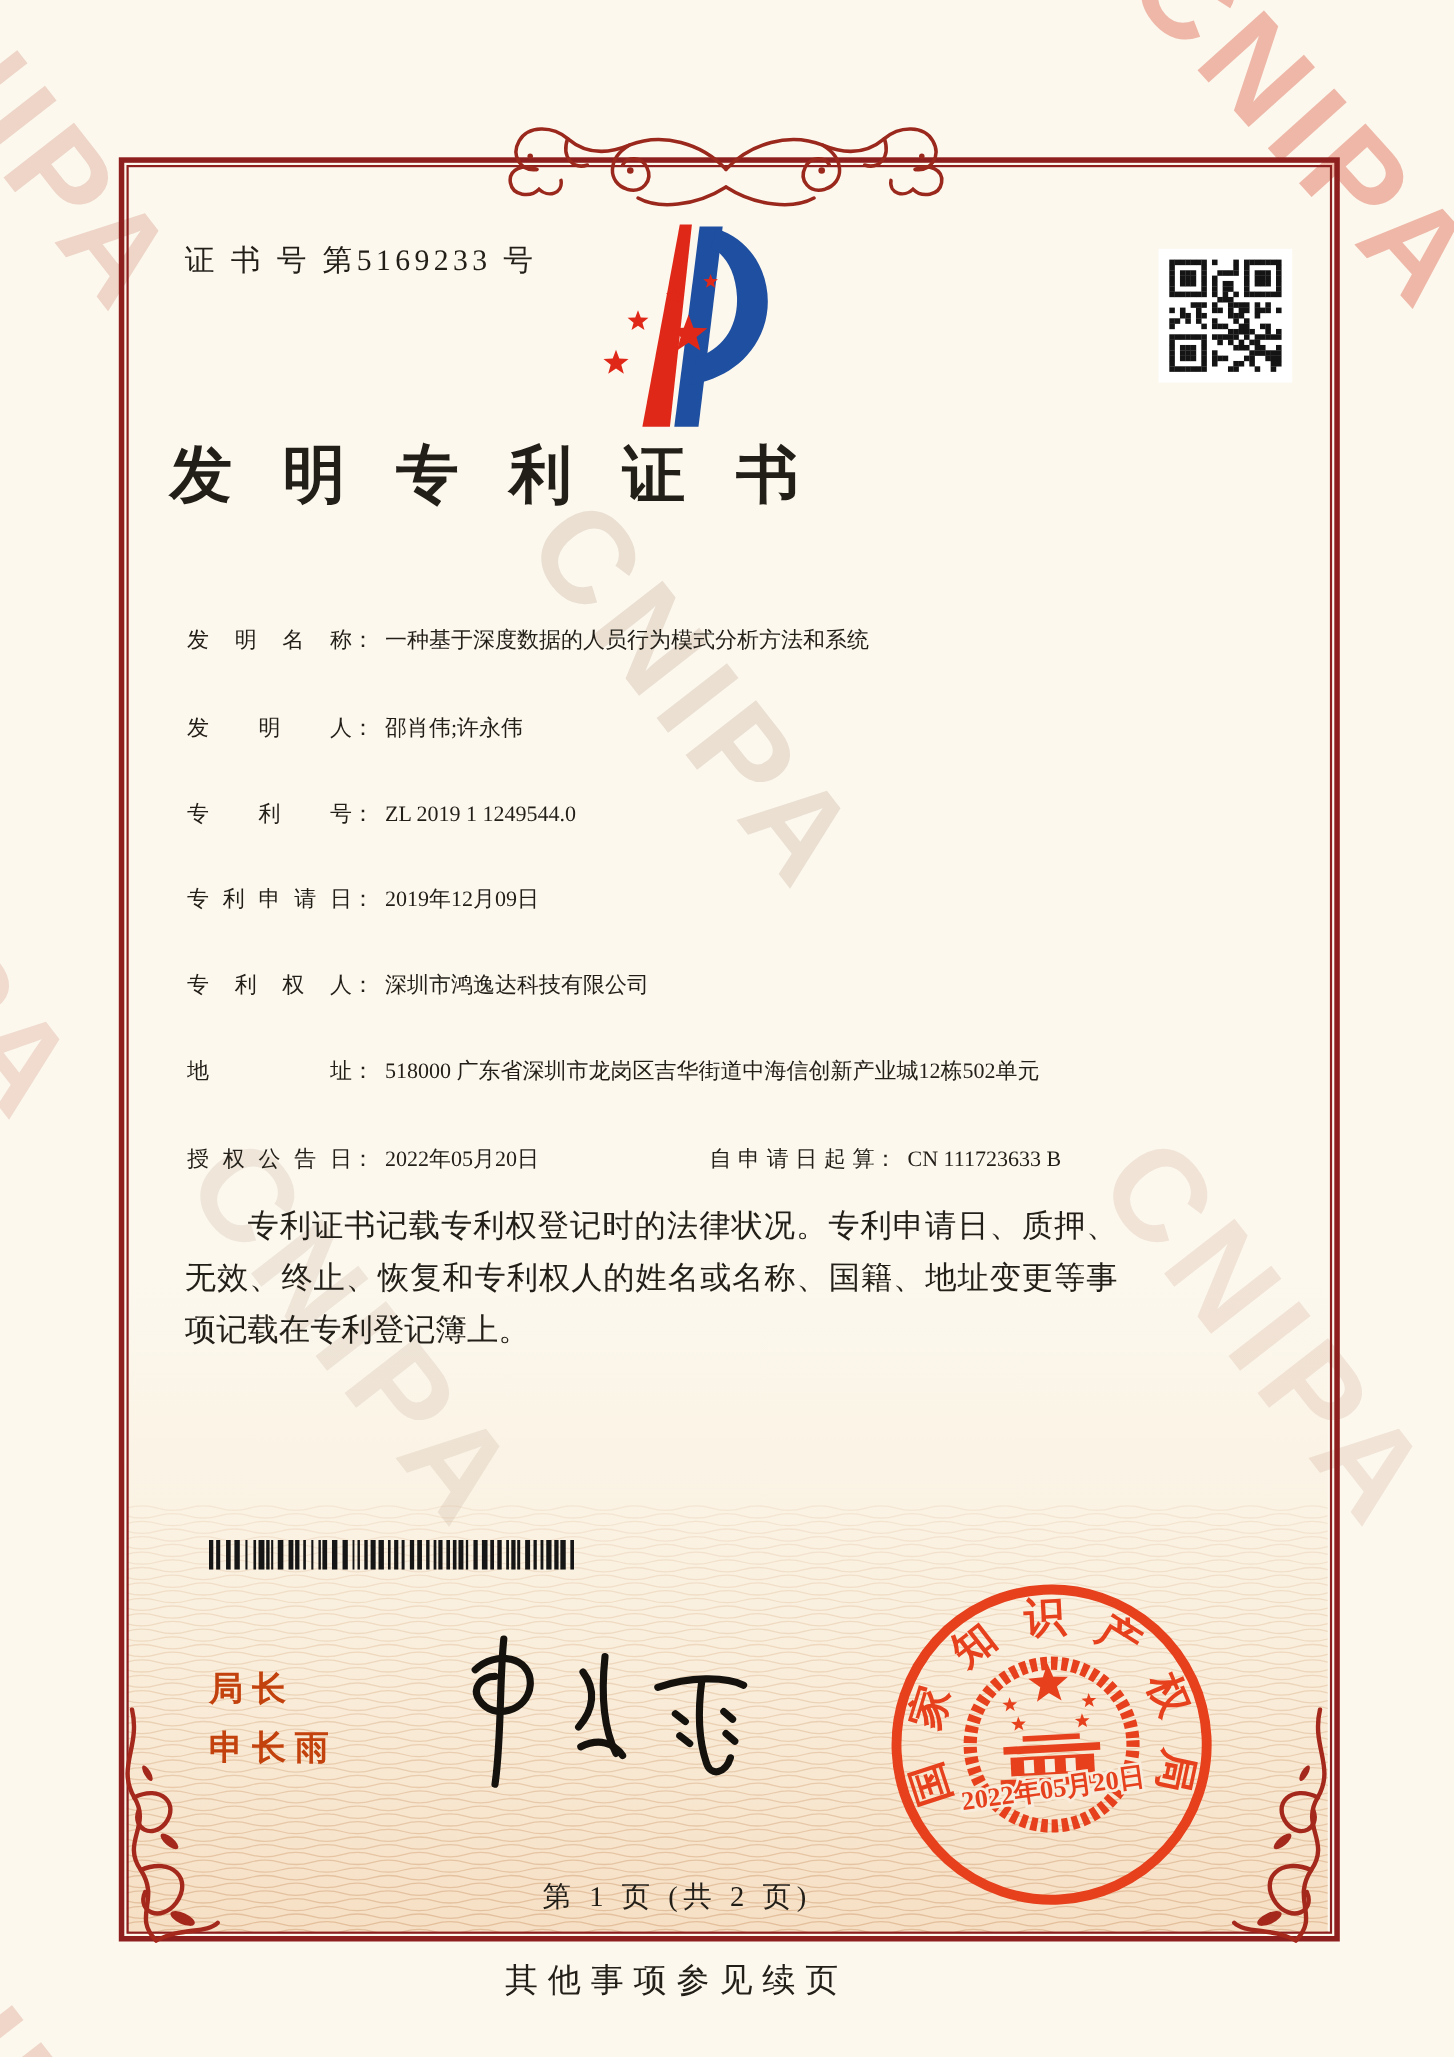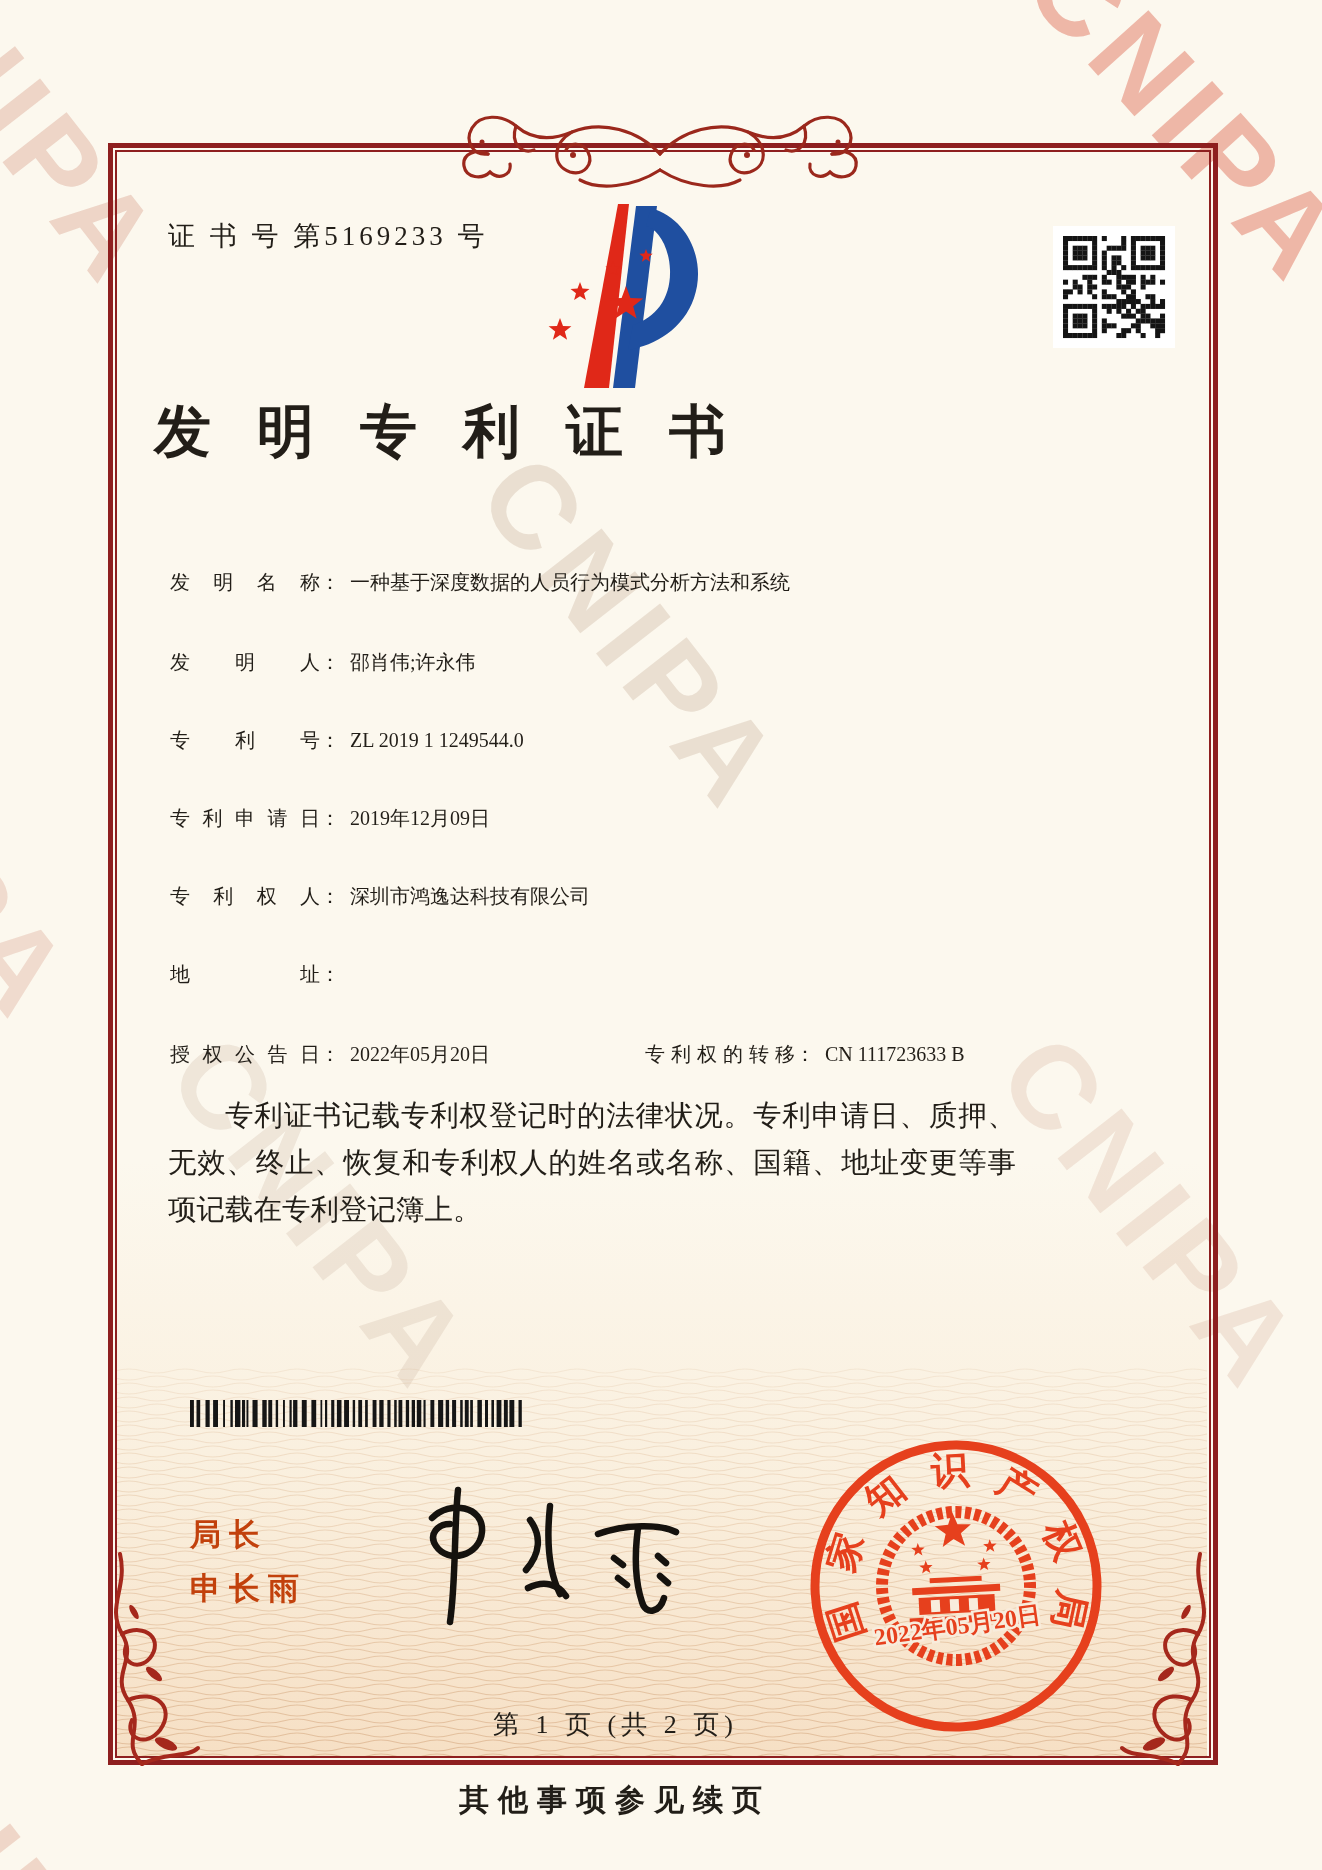--- a/index.html
+++ b/index.html
@@ -27,21 +27,21 @@
   .colon{display:inline-block;width:30px;}
   .val{display:inline-block;max-width:700px;}
   .paras{position:absolute;left:168px;top:1092px;width:848px;z-index:5;
          font-size:28.5px;line-height:47px;text-align:justify;}
   .paras p{margin:0;text-indent:2em;}
   .dir{position:absolute;left:190px;z-index:6;font-family:"Liberation Sans","DejaVu Sans",sans-serif;
        font-weight:bold;font-size:31px;letter-spacing:8px;color:#c2410c;}
   .pageinfo{position:absolute;left:108px;top:1707px;width:1105px;text-align:center;z-index:5;
             font-size:26px;letter-spacing:5px;transform:translateX(-45px);}
   .contnote{position:absolute;left:0;top:1780px;width:1230px;text-align:center;z-index:5;
-            font-size:30px;letter-spacing:9px;font-weight:bold;}
+            font-size:30px;letter-spacing:9px;}
   .qr{position:absolute;left:1053px;top:226px;z-index:5;}
   .logo{position:absolute;left:470px;top:182px;z-index:5;}
   .barcode{position:absolute;left:190px;top:1400px;z-index:5;}
   .sig{position:absolute;left:392px;top:1480px;z-index:6;}
   .seal{position:absolute;left:806px;top:1436px;z-index:7;transform:rotate(-3deg);}
 </style>
 </head>
 <body>
 
 <div>
@@ -405,28 +405,29 @@
       <span class="val">2019年12月09日</span>
   </div>
   <div class="row" style="top:876px">
     <span class="lbl">专利权人</span>
       <span class="colon">：</span>
       <span class="val">深圳市鸿逸达科技有限公司</span>
   </div>
   <div class="row" style="top:954px">
     <span class="lbl">地址</span>
       <span class="colon">：</span>
+      <span class="val" style="width:690px">518000 广东省深圳市龙岗区吉华街道中海信创新产业城12栋502单元</span>
   </div>
   <div class="row" style="top:1034px">
     <span class="lbl">授权公告日</span>
       <span class="colon">：</span>
       <span class="val">2022年05月20日</span>
   </div>
   <div class="row" style="top:1034px;left:645px">
-    <span class="lbl">专利权的转移</span>
+    <span class="lbl">自申请日起算</span>
       <span class="colon">：</span>
       <span class="val">CN 111723633 B</span>
   </div>
 
   <div class="paras">
     <p>专利证书记载专利权登记时的法律状况。专利申请日、质押、无效、终止、恢复和专利权人的姓名或名称、国籍、地址变更等事项记载在专利登记簿上。</p>
   </div>
 
   <svg class="barcode" width="338" height="27">
       <rect x="0.0" y="0" width="3.9" height="27" fill="#151515"></rect>

